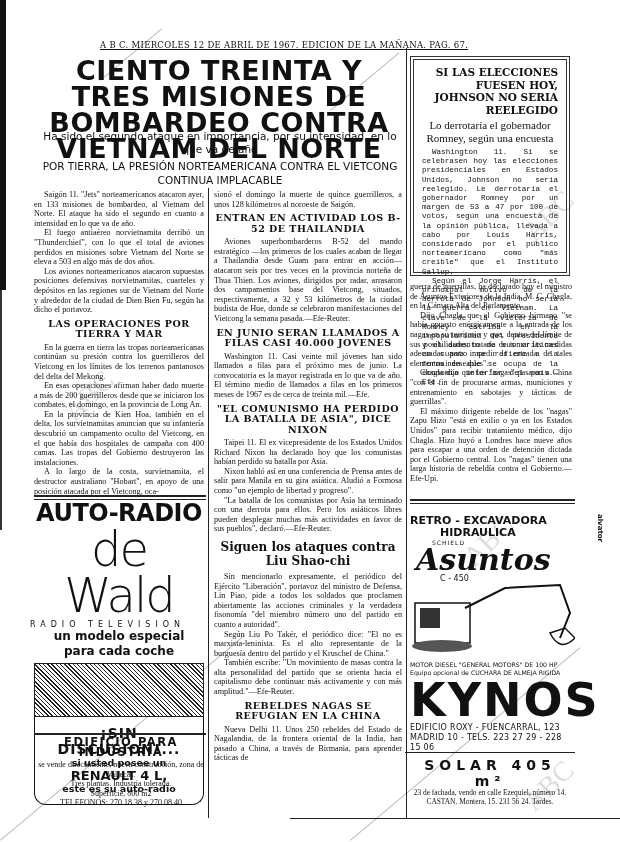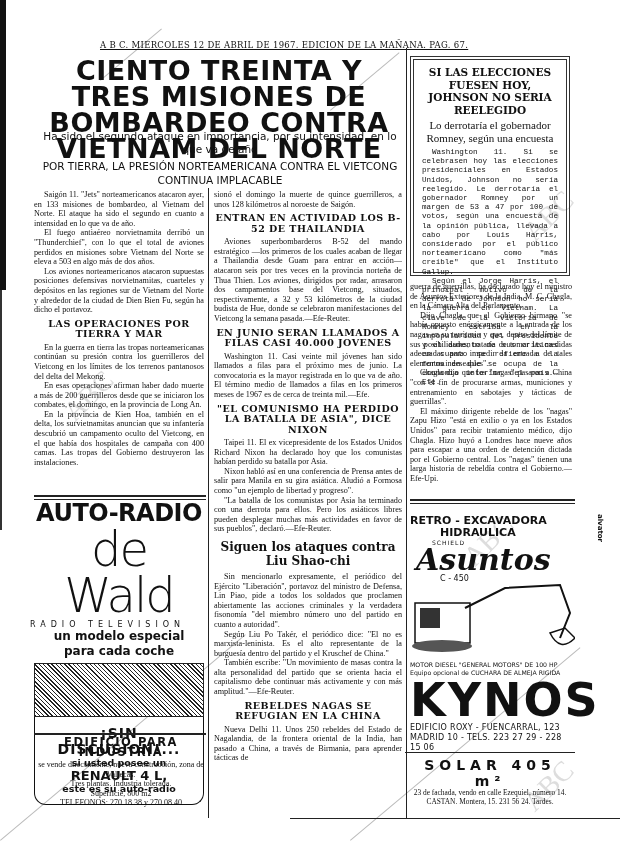--- a/index.html
+++ b/index.html
@@ -12,21 +12,21 @@
   .main-title{left:34px;top:58px;width:370px;text-align:center;font-family:"DejaVu Sans",sans-serif;font-weight:bold;font-size:27px;line-height:26px;letter-spacing:0.5px;}
   .subtitle{left:34px;top:130px;width:372px;text-align:center;font-family:"DejaVu Sans",sans-serif;font-size:10.5px;line-height:13px;}
   .kicker{left:34px;top:159px;width:372px;text-align:center;font-family:"DejaVu Sans",sans-serif;font-size:10.5px;line-height:14px;}
   .col{font-size:8.2px;line-height:9.6px;text-align:justify;font-family:"Liberation Serif",serif;}
   .col p{margin:0;text-indent:10px;}
   .sub-h{font-family:"DejaVu Serif",serif;font-weight:bold;font-size:9.5px;line-height:10.5px;text-align:center;margin:4px 0 3px;letter-spacing:0.5px;}
   .sub-h2{font-family:"DejaVu Serif",serif;font-weight:bold;font-size:12px;line-height:14px;text-align:center;margin:6px 0 4px;}
   .vrule{position:absolute;width:1px;background:#222;}
   .hrule{position:absolute;height:1px;background:#222;}
   .box{left:410px;top:56px;width:160px;height:220px;border:4px double #333;padding:6px 8px;box-sizing:border-box;}
-  .box-title{font-family:"DejaVu Serif",serif;font-weight:bold;font-size:10.5px;line-height:12.5px;text-align:center;}
+  .box-title{font-family:"DejaVu Serif",serif;font-weight:bold;font-size:10.5px;line-height:12.5px;text-align:right;}
   .box-deck{font-family:"Liberation Serif",serif;font-size:11px;line-height:13px;text-align:center;margin:3px 0;}
   .box .col{font-family:"Liberation Mono",monospace;font-size:7.6px;line-height:9.2px;}
   .ad-radio{left:30px;top:500px;width:178px;}
   .ad-radio .t1{font-family:"DejaVu Sans",sans-serif;font-weight:bold;font-size:24px;text-align:center;letter-spacing:-0.5px;line-height:26px;}
   .ad-radio .t2{font-family:"DejaVu Sans",sans-serif;font-size:48px;text-align:center;line-height:46px;letter-spacing:-2px;font-weight:300;}
   .ad-radio .t3{font-family:"DejaVu Sans",sans-serif;font-size:8px;letter-spacing:5px;text-align:left;margin-top:2px;}
   .ad-radio .t4{font-family:"DejaVu Sans",sans-serif;font-weight:bold;font-size:12px;text-align:center;line-height:15px;}
   .photo{height:52px;margin:4px 4px 0;background:repeating-linear-gradient(45deg,#222 0 1px,#fff 1px 3px),repeating-linear-gradient(-45deg,#444 0 1px,transparent 1px 4px);border:1px solid #222;}
   .radio-box{margin:0 4px;border:1.5px solid #111;border-top:none;border-radius:0 0 12px 12px;padding:8px 4px 10px;text-align:center;font-family:"DejaVu Sans",sans-serif;}
   .radio-box .a{font-size:14px;font-weight:bold;letter-spacing:1px;}
@@ -75,20 +75,21 @@
 <div class="vrule" style="left:406px;top:48px;height:770px;"></div>
 
 <div class="abs col" style="left:34px;top:190px;width:170px;">
   <p>Saigón 11. "Jets" norteamericanos atacaron ayer, en 133 misiones de bombardeo, al Vietnam del Norte. El ataque ha sido el segundo en cuanto a intensidad en lo que va de año.</p>
   <p>El fuego antiaéreo norvietnamita derribó un "Thunderchief", con lo que el total de aviones perdidos en misiones sobre Vietnam del Norte se eleva a 503 en algo más de dos años.</p>
   <p>Los aviones norteamericanos atacaron supuestas posiciones defensivas norvietnamitas, cuarteles y depósitos en las regiones sur de Vietnam del Norte y alrededor de la ciudad de Dien Bien Fu, según ha dicho el portavoz.</p>
   <div class="sub-h">LAS OPERACIONES POR TIERRA Y MAR</div>
   <p>En la guerra en tierra las tropas norteamericanas continúan su presión contra los guerrilleros del Vietcong en los límites de los terrenos pantanosos del delta del Mekong.</p>
   <p>En esas operaciones afirman haber dado muerte a más de 200 guerrilleros desde que se iniciaron los combates, el domingo, en la provincia de Long An.</p>
   <p>En la provincia de Kien Hoa, también en el delta, los survietnamitas anuncian que su infantería descubrió un campamento oculto del Vietcong, en el que había dos hospitales de campaña con 400 camas. Las tropas del Gobierno destruyeron las instalaciones.</p>
+  <p>A lo largo de la costa, survietnamita, el destructor australiano "Hobart", en apoyo de una posición atacada por el Vietcong, oca-</p>
 </div>
 
 <div class="hrule" style="left:34px;top:495px;width:172px;height:2px;"></div>
 <div class="hrule" style="left:34px;top:499px;width:172px;"></div>
 
 <div class="abs ad-radio">
   <div class="t1">AUTO-RADIO</div>
   <div class="t2">de Wald</div>
   <div class="t3">RADIO TELEVISION</div>
   <div class="t4">un modelo especial</div>

